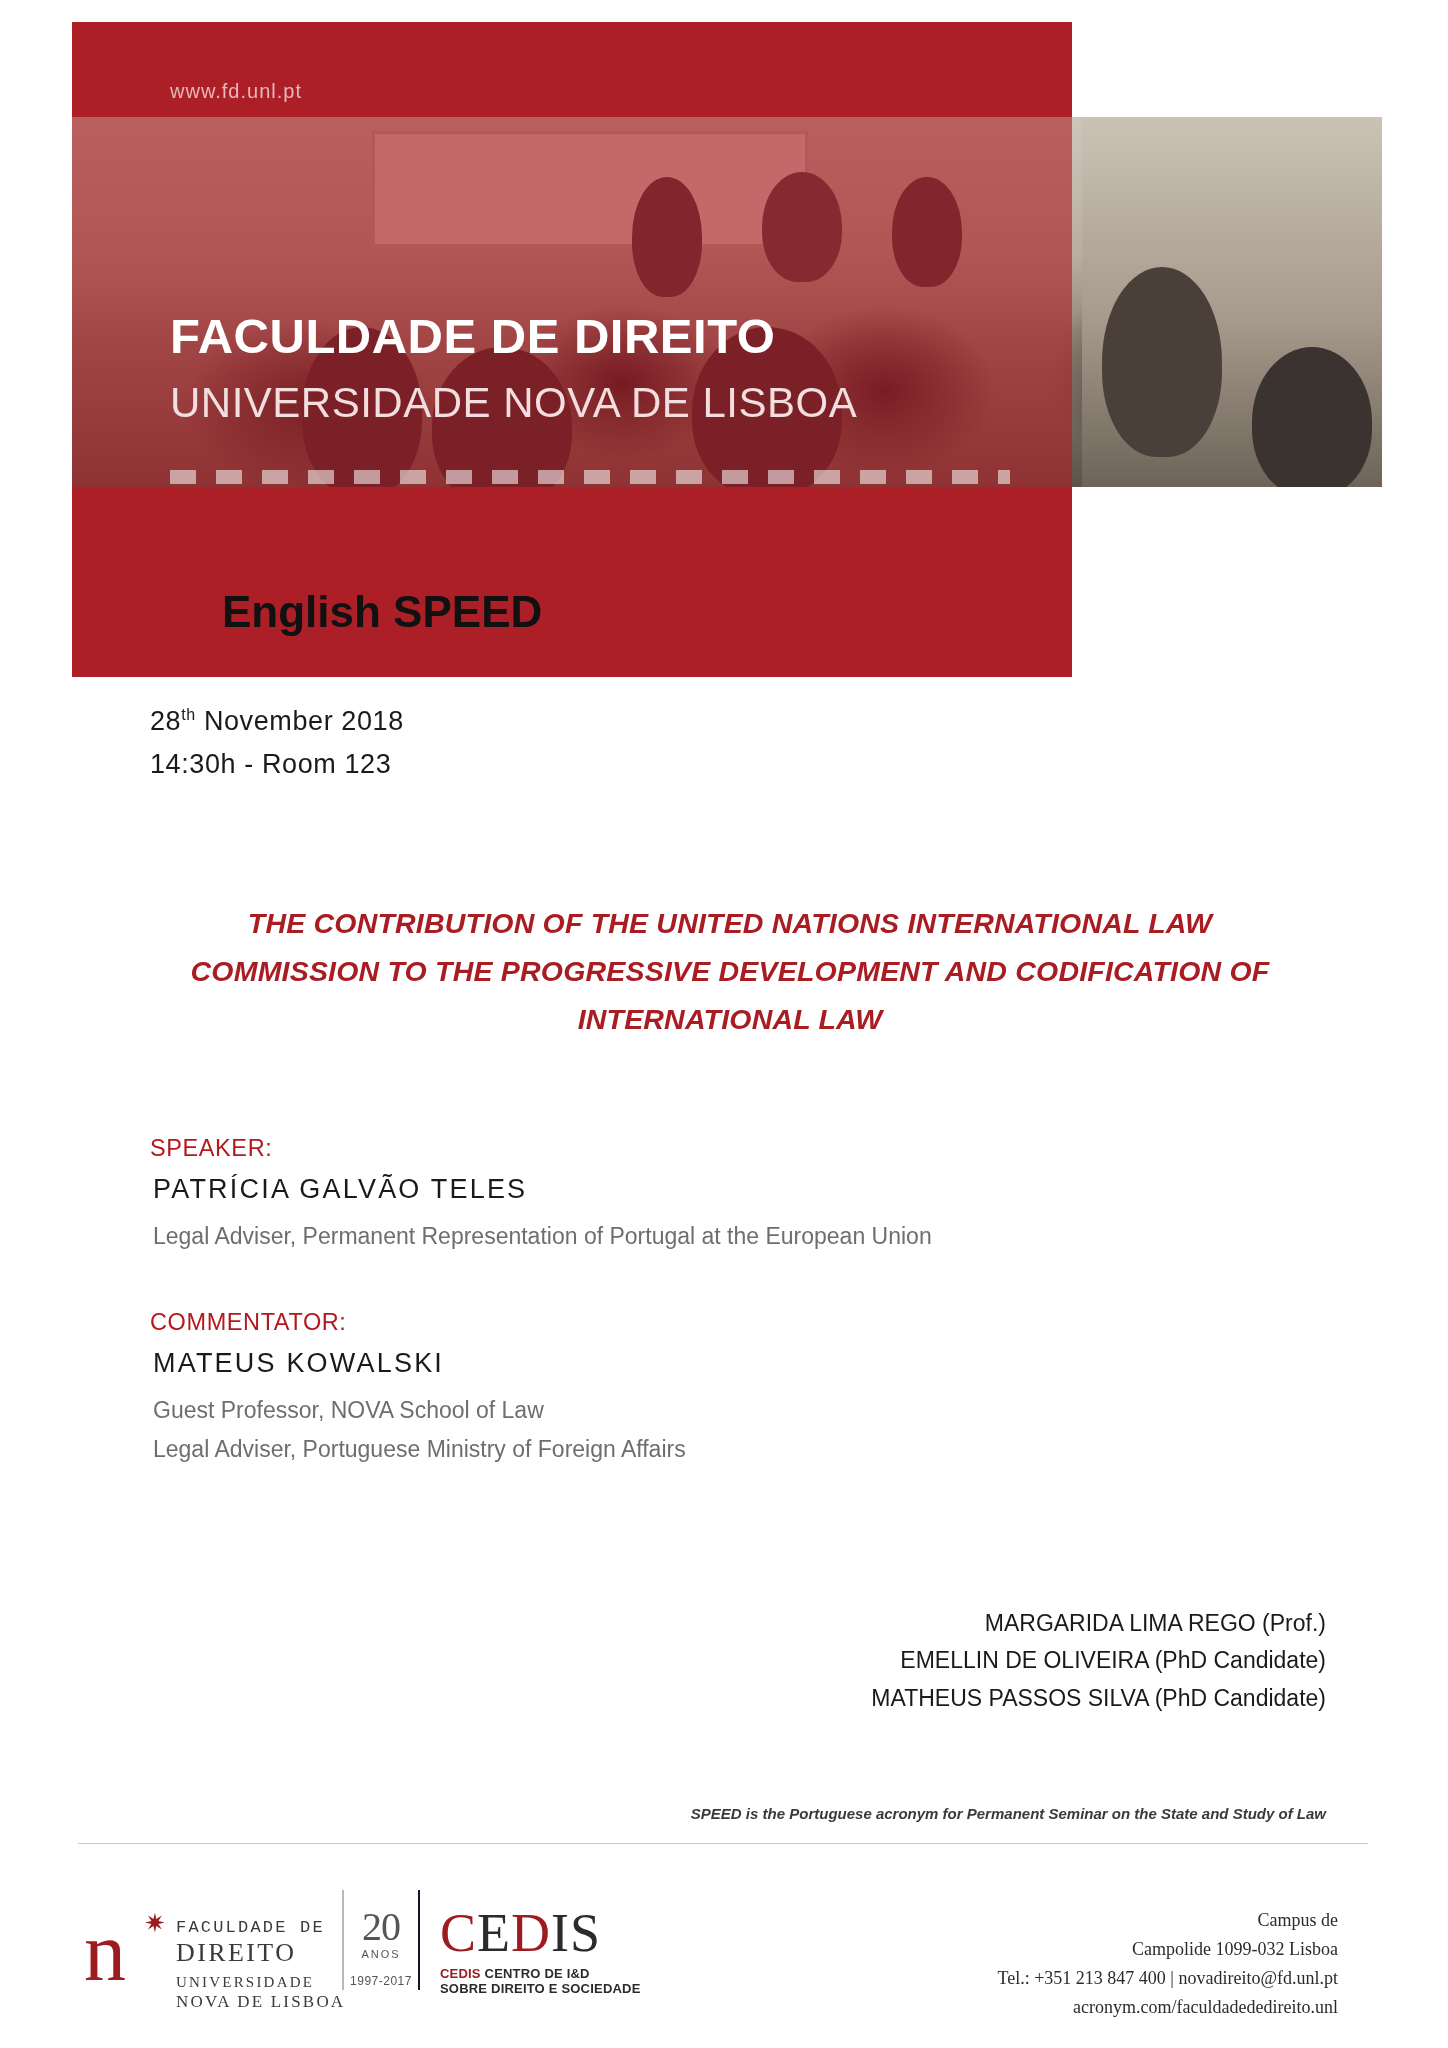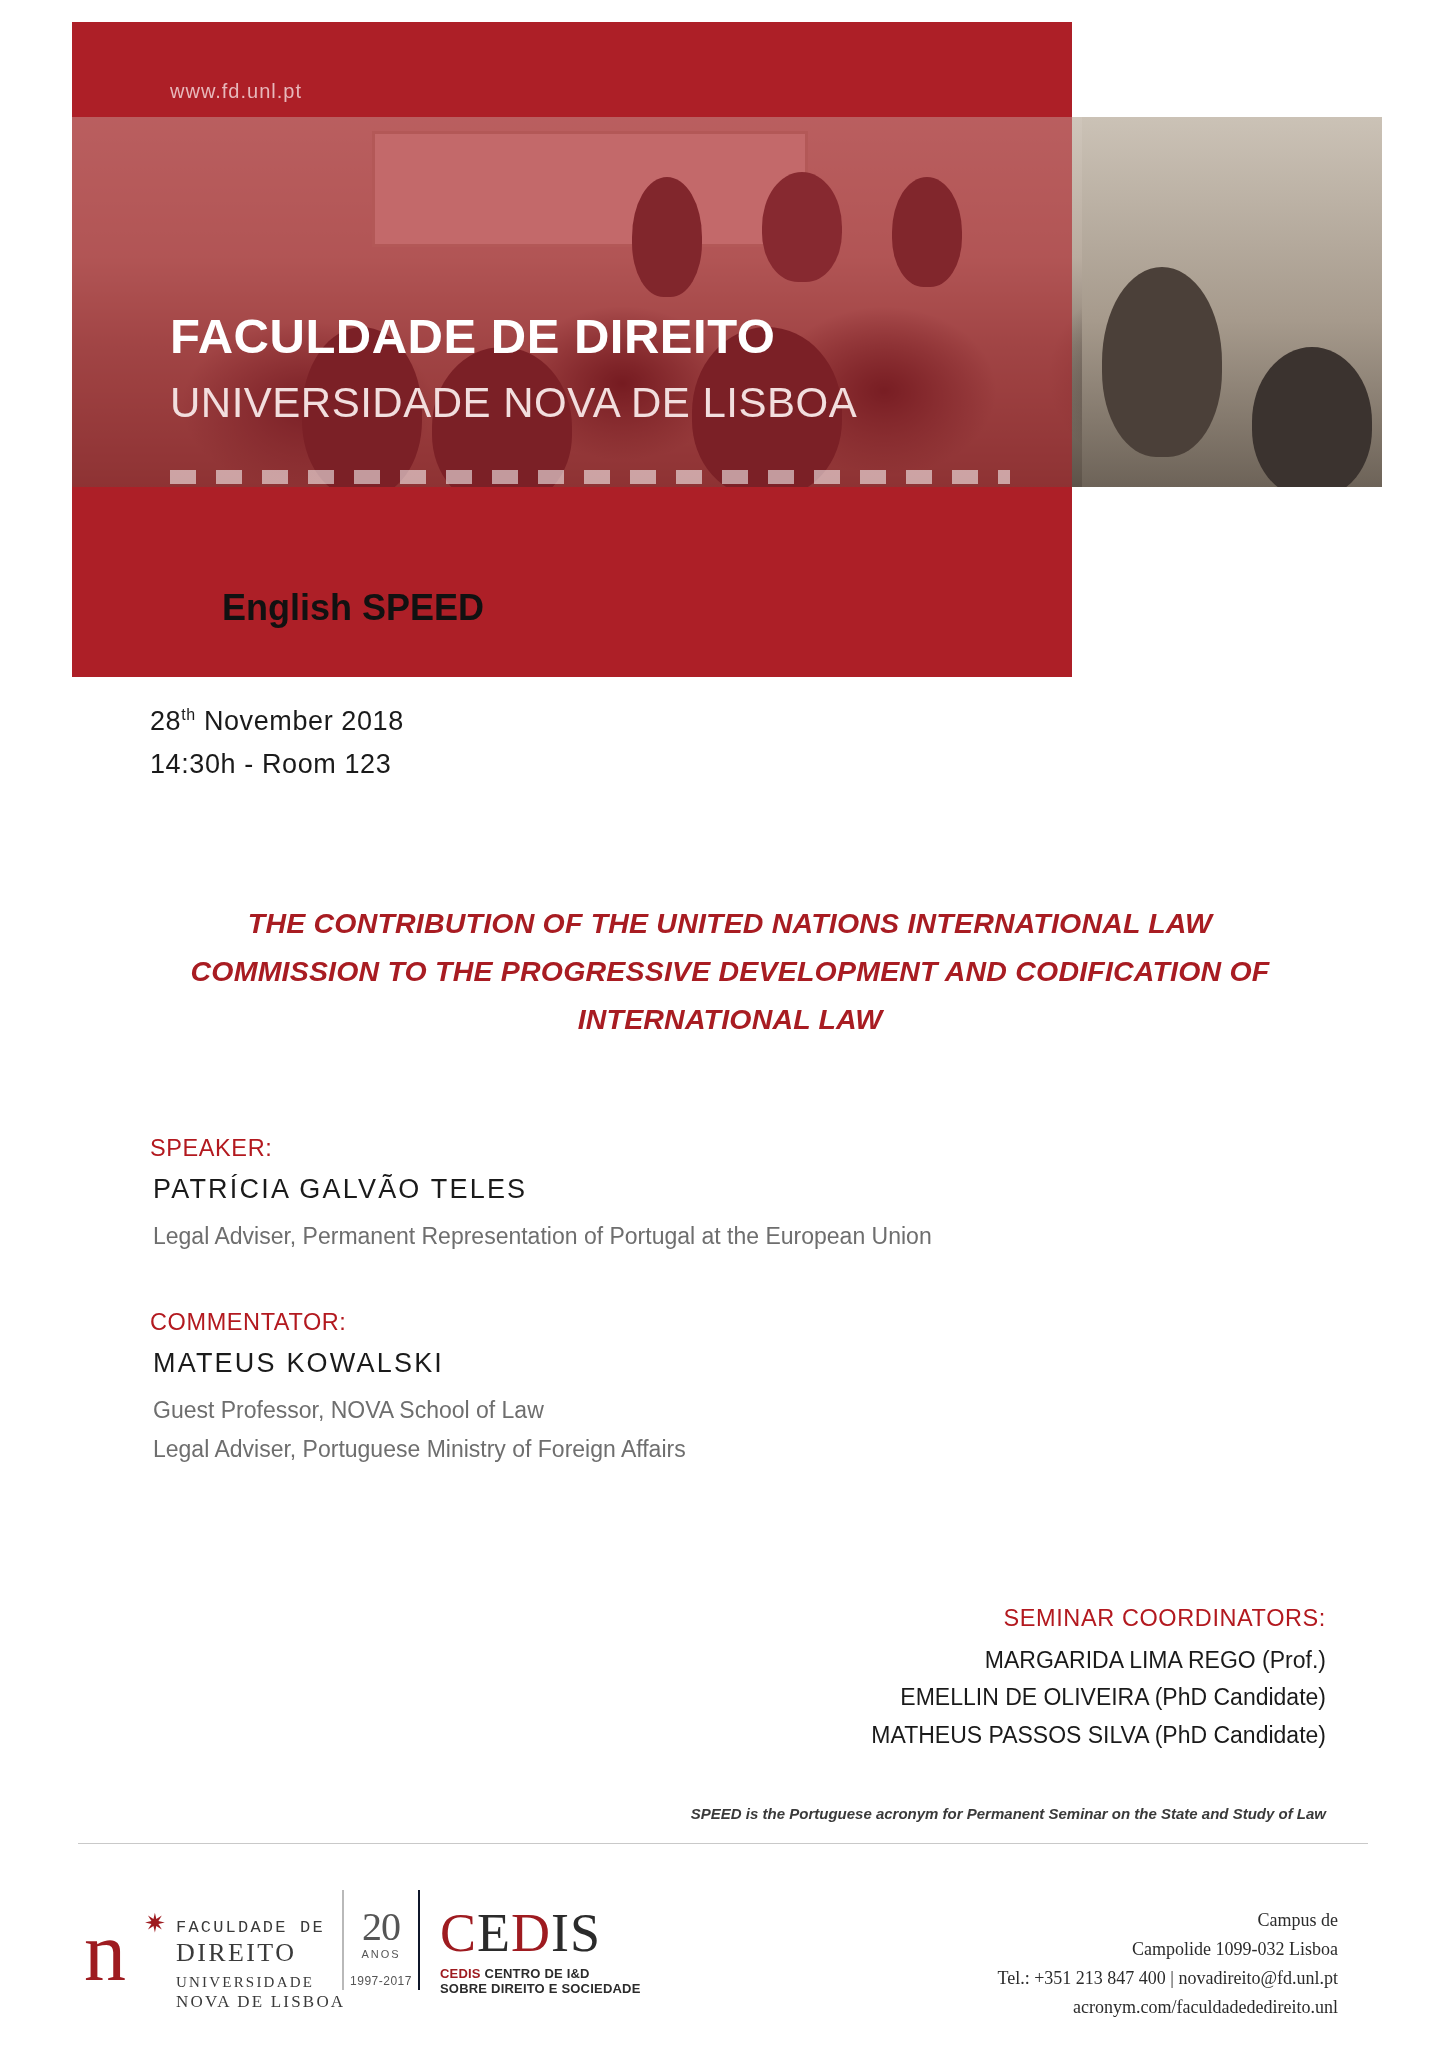--- a/index.html
+++ b/index.html
@@ -122,21 +122,21 @@
     width: 840px;
     height: 14px;
     background: repeating-linear-gradient(90deg,
        rgba(255,255,255,0.55) 0px, rgba(255,255,255,0.55) 26px,
        rgba(255,255,255,0) 26px, rgba(255,255,255,0) 46px);
   }
   .english-speed {
     position: absolute;
     left: 150px;
     top: 565px;
-    font-size: 36px;
+    font-size: 44px;
     font-weight: 700;
     color: #111111;
   }
 
   
   .date-block {
     position: absolute;
     left: 150px;
     top: 700px;
     font-size: 27px;
@@ -362,21 +362,20 @@
 
   <div>
     <div class="role-label">COMMENTATOR:</div>
     <div class="person-name">MATEUS KOWALSKI</div>
     <div class="person-desc">Guest Professor, NOVA School of Law</div>
     <div class="person-desc">Legal Adviser, Portuguese Ministry of Foreign Affairs</div>
   </div>
 </div>
 
 <div class="coordinators">
-  <div class="coord-title">SEMINAR COORDINATORS:</div>
   <div class="coord-name">MARGARIDA LIMA REGO (Prof.)</div>
   <div class="coord-name">EMELLIN DE OLIVEIRA (PhD Candidate)</div>
   <div class="coord-name">MATHEUS PASSOS SILVA (PhD Candidate)</div>
 </div>
 
 <div class="footnote">
   <span>SPEED</span><span> is the Portuguese acronym for </span><em>Permanent Seminar on the State and Study of Law</em>
 </div>
 
 <div class="hr-line"></div>

